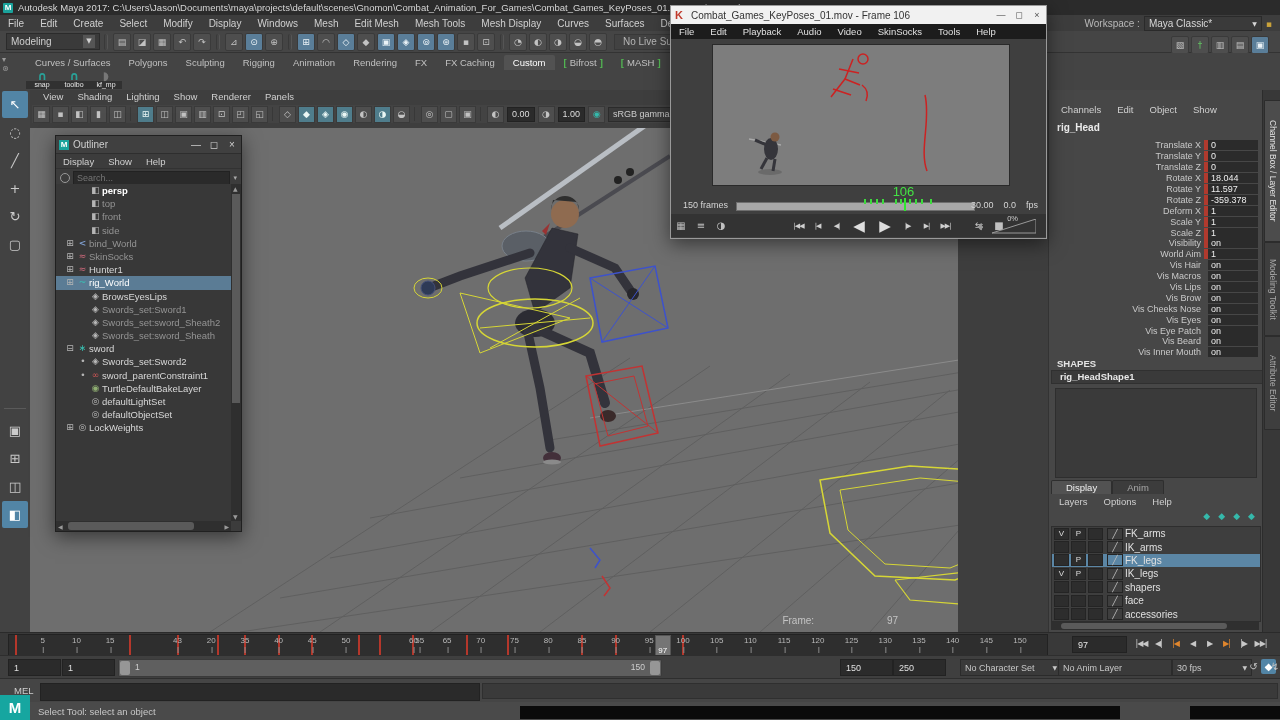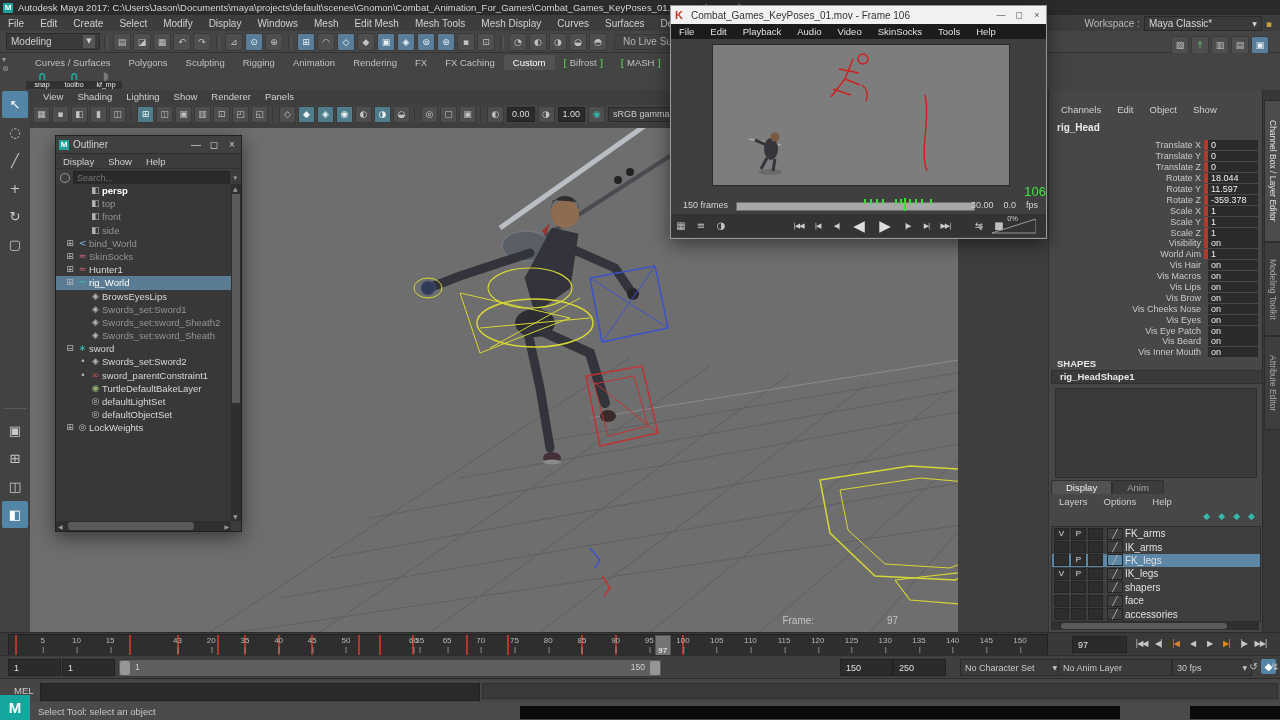--- a/index.html
+++ b/index.html
@@ -97,21 +97,21 @@
   .ol-scroll-h .thumb{position:absolute;top:1px;bottom:1px;left:12px;width:72%;background:#5a5a5a;border-radius:3px;}
   .scroll-arr{position:absolute;color:#9a9a9a;font-size:6px;}
   
   #player{left:670px;top:5px;width:375px;height:232px;background:#3f3f3f;border:1px solid #9a9a9a;}
   #pl-title{height:18px;background:#f1f1f1;display:flex;align-items:center;color:#333;}
   #pl-title .k{width:11px;height:11px;margin:0 5px 0 4px;color:#c0392b;font-weight:bold;font-size:11px;line-height:11px;}
   #pl-title .win-btns span{color:#555;font-size:9px;}
   #pl-menus{height:15px;background:#1c1c1c;display:flex;align-items:center;}
   #pl-menus .menu-item{padding:0 8px;color:#e0e0e0;font-size:9.5px;}
   #pl-video{position:absolute;left:41px;top:38px;width:296px;height:140px;background:#7d7d7d;border:1px solid #2a2a2a;}
-  #pl-frame{position:absolute;left:0;top:178px;width:100%;text-align:right;color:#44e144;font-size:13px;}
+  #pl-frame{position:absolute;left:0;top:178px;width:100%;text-align:center;color:#44e144;font-size:13px;}
   #pl-frame span{margin-left:90px;}
   #pl-tl-row{position:absolute;left:0;top:194px;width:100%;height:12px;}
   #pl-tl-row .frames{position:absolute;left:12px;top:0;color:#d5d5d5;font-size:9px;}
   #pl-track{position:absolute;left:65px;top:2px;width:237px;height:7px;background:#a8a8a8;border:1px solid #6e6e6e;}
   .pl-mark{position:absolute;top:-4px;width:2px;height:5px;background:#3ddc3d;transform:translateX(-50%);}
   .pl-cur{position:absolute;top:-5px;width:2px;height:13px;background:#2fe82f;transform:translateX(-50%);}
   #pl-rate{position:absolute;right:8px;top:0;color:#d5d5d5;font-size:9px;display:flex;gap:10px;}
   #pl-controls{position:absolute;left:0;top:208px;width:100%;height:23px;background:#333;display:flex;align-items:center;}
   .pl-ico{width:16px;height:15px;margin:0 2px;color:#c0c0c0;display:flex;align-items:center;justify-content:center;font-size:10px;}
   .pl-btn{height:16px;min-width:15px;margin:0 2px;color:#cfcfcf;display:flex;align-items:center;justify-content:center;
@@ -754,21 +754,21 @@
           <span class="val">11.597</span>
         </div>
 
         <div class="ch-row keyed">
           <span class="nm">Rotate Z</span>
           <span class="kb"></span>
           <span class="val">-359.378</span>
         </div>
 
         <div class="ch-row keyed">
-          <span class="nm">Scale X</span>
+          <span class="nm">Deform X</span>
           <span class="kb"></span>
           <span class="val">1</span>
         </div>
 
         <div class="ch-row keyed">
           <span class="nm">Scale Y</span>
           <span class="kb"></span>
           <span class="val">1</span>
         </div>
 

